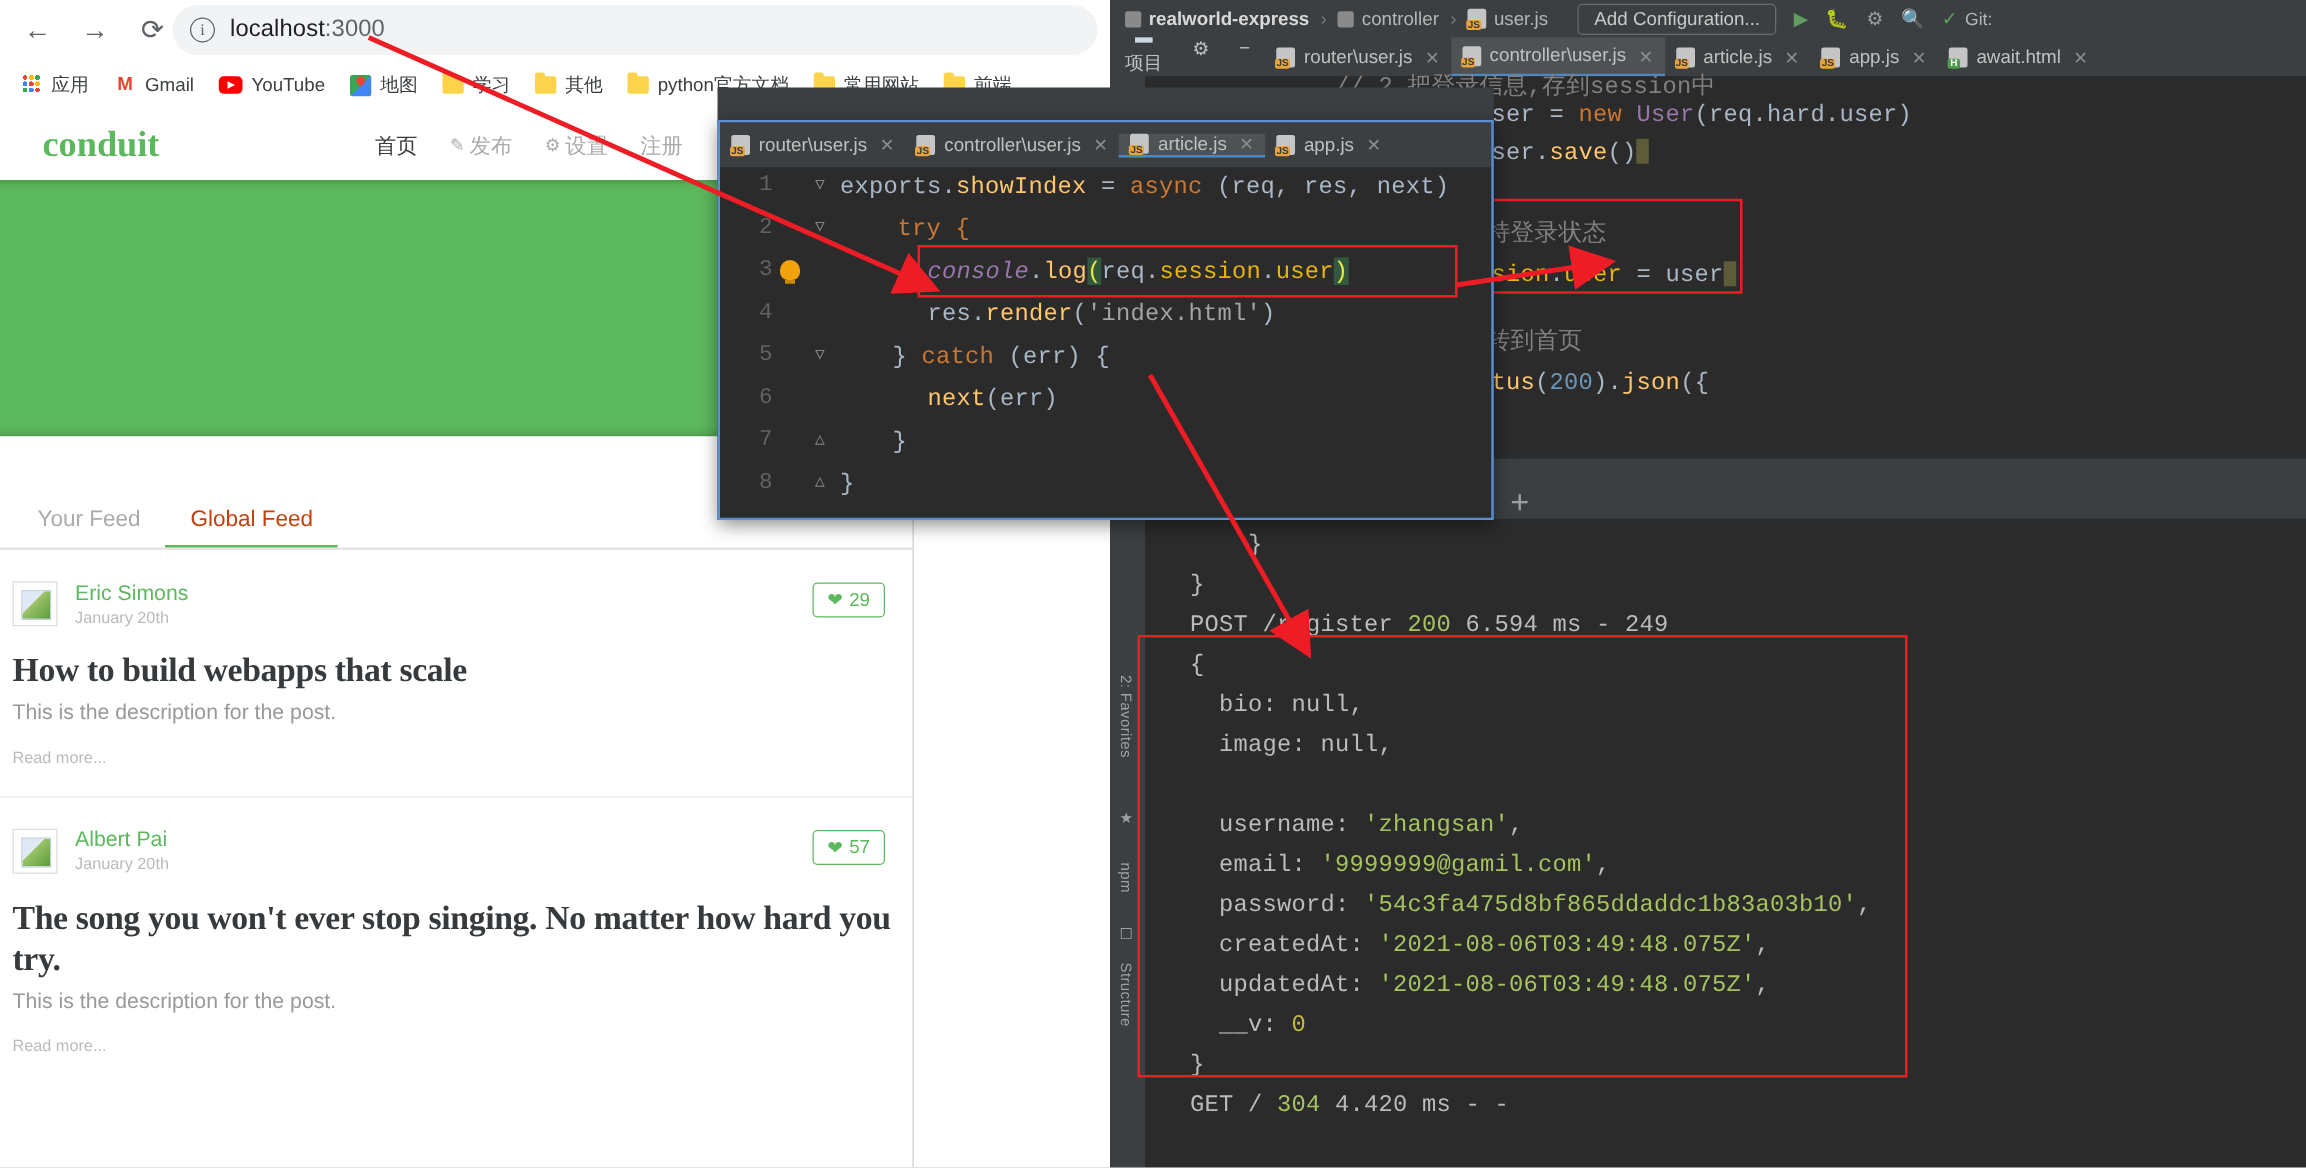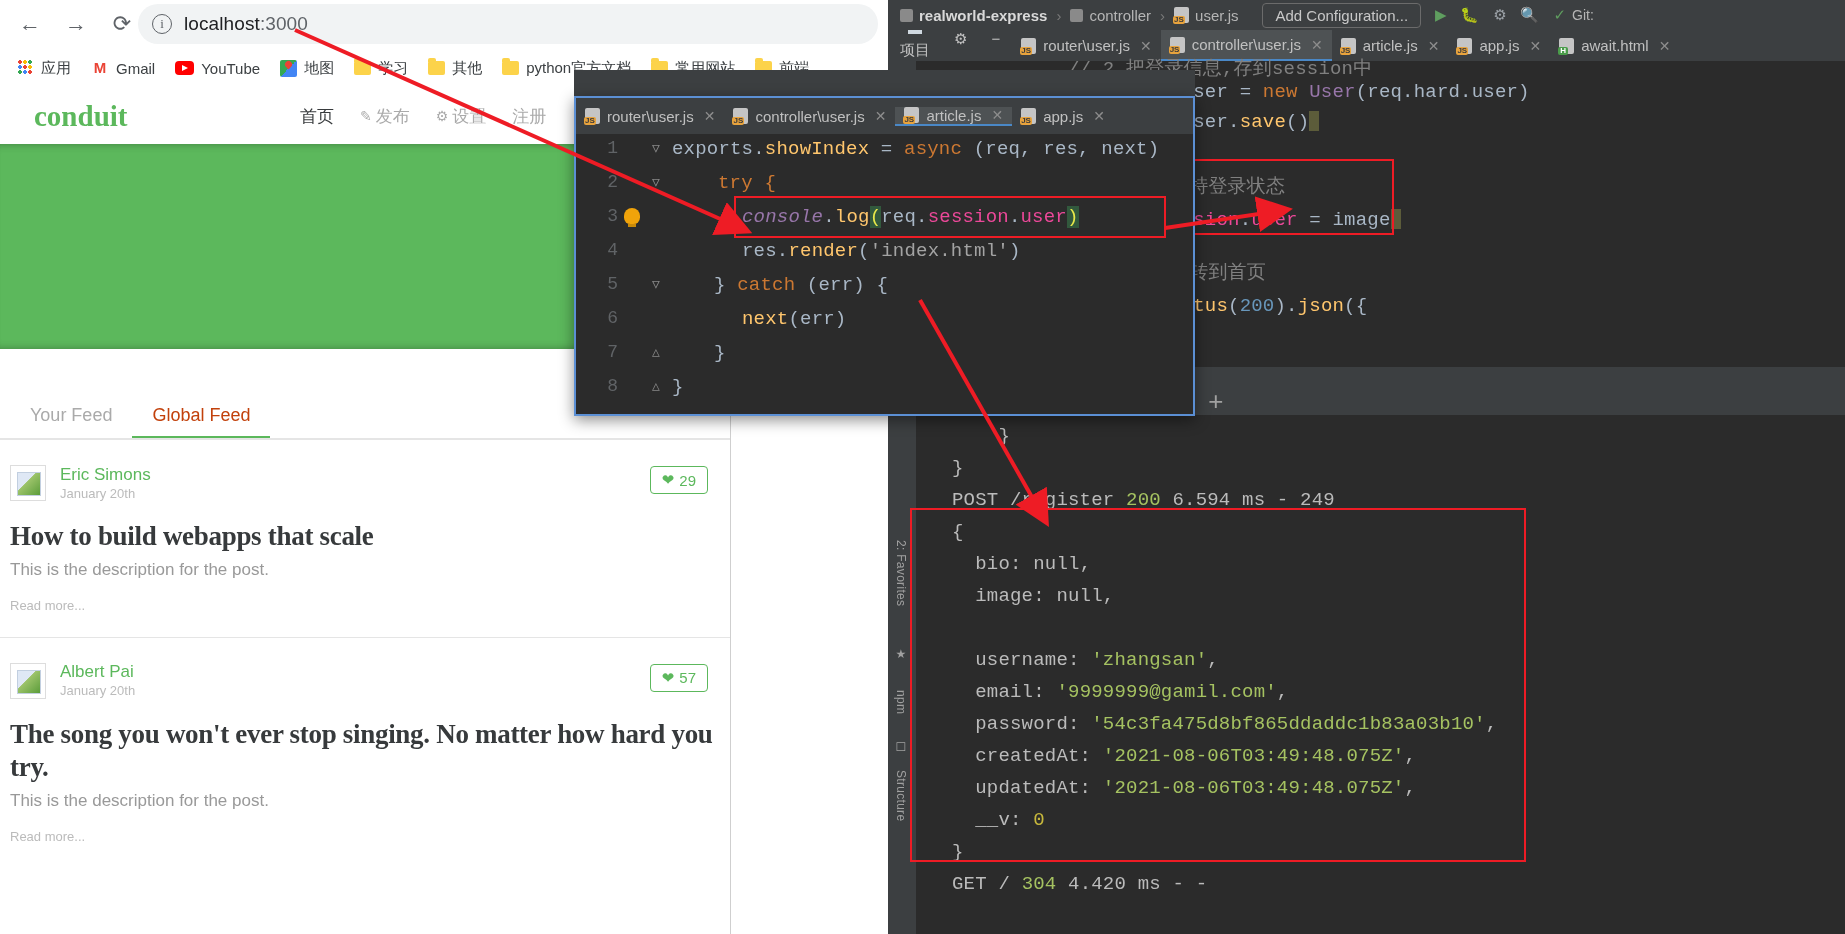--- a/index.html
+++ b/index.html
@@ -125,21 +125,21 @@
 
   #ide-editor { position: absolute; left: 0; top: 61px; width: 957px; height: 305px; background: #2b2b2b; }
   .gutter-line { position: absolute; left: 0; width: 60px; text-align: right; color: #606366; font-size: 18px; }
   .code-line { position: absolute; left: 72px; font-size: 19px; white-space: pre; letter-spacing: .2px; }
   .k-kw   { color: #cc7832; }
   .k-fn   { color: #ffc66d; }
   .k-id   { color: #a9b7c6; }
   .k-str  { color: #a3a3a3; }
   .k-num  { color: #6897bb; }
   .k-com  { color: #808080; }
-  .k-prop { color: #ec4899; }
+  .k-prop { color: #eab308; }
   .k-cls  { color: #9876aa; }
   .k-yel  { color: #e8e84a; }
 
   .redbox { position: absolute; border: 2px solid #ee1c25; pointer-events: none; }
 
   #ide-divider { position: absolute; left: 0; top: 366px; width: 957px; height: 1px; background: #2b2b2b; }
   #register-lbl { position: absolute; left: 630px; top: 368px; font-size: 15px; color: #a9b7c6;
         font-family: "Liberation Sans", sans-serif; }
   #plus-btn { position: absolute; left: 1212px; top: 390px; font-size: 26px; color: #a0a0a0; }
 
@@ -373,21 +373,21 @@
     <div class="gutter-line" style="top:20px">26</div>
 
     <div class="code-line k-com" style="top:-6px; left:180px">// 2.把登录信息,存到session中</div>
 
     <div class="code-line" style="top:20px; left:224px"><span class="k-kw">const</span><span class="k-id"> user = </span><span class="k-kw">new</span><span class="k-cls"> User</span><span class="k-id">(req.hard.user)</span></div>
 
     <div class="code-line" style="top:50px; left:224px"><span class="k-kw">await</span><span class="k-id"> user.</span><span class="k-fn">save</span><span class="k-id">()</span><span class="caret-hl"></span></div>
 
     <div class="code-line k-com" style="top:112px; left:224px">// 3.保持登录状态</div>
 
-    <div class="code-line" style="top:148px; left:224px"><span class="k-id">req.</span><span class="k-prop">session</span><span class="k-id">.</span><span class="k-prop">user</span><span class="k-id"> = image</span><span class="caret-hl"></span></div>
+    <div class="code-line" style="top:148px; left:224px"><span class="k-id">req.</span><span class="k-prop">session</span><span class="k-id">.</span><span class="k-prop">user</span><span class="k-id"> = user</span><span class="caret-hl"></span></div>
 
     <div class="code-line k-com" style="top:198px; left:224px">// 4.跳转到首页</div>
 
     <div class="code-line" style="top:234px; left:224px"><span class="k-id">res.</span><span class="k-fn">status</span><span class="k-id">(</span><span class="k-num">200</span><span class="k-id">).</span><span class="k-fn">json</span><span class="k-id">({</span></div>
 
     <div class="redbox" style="left:203px; top:98px; width:303px; height:76px;"></div>
   </div>
 
   <div id="ide-divider"></div>
   <div id="register-lbl" style="left:175px; top:368px;">register()</div>

